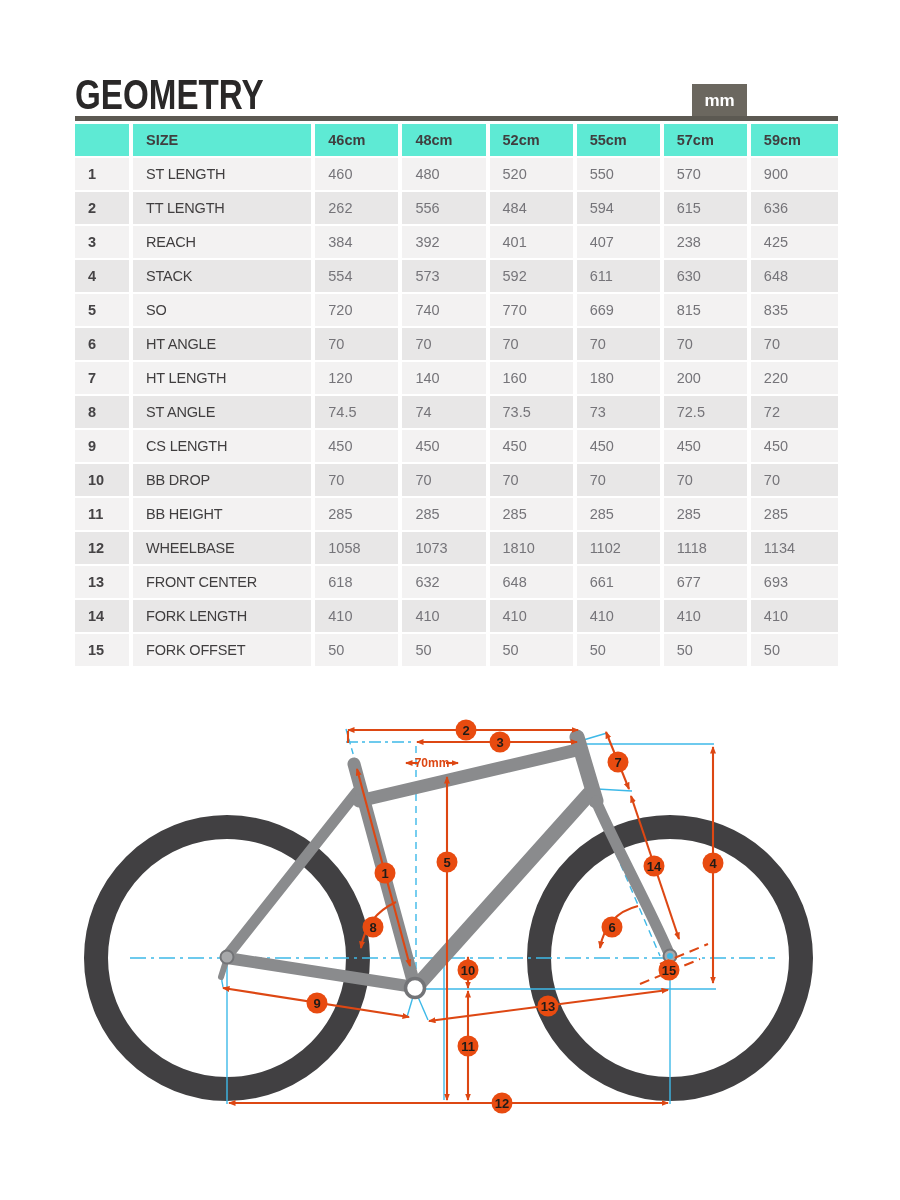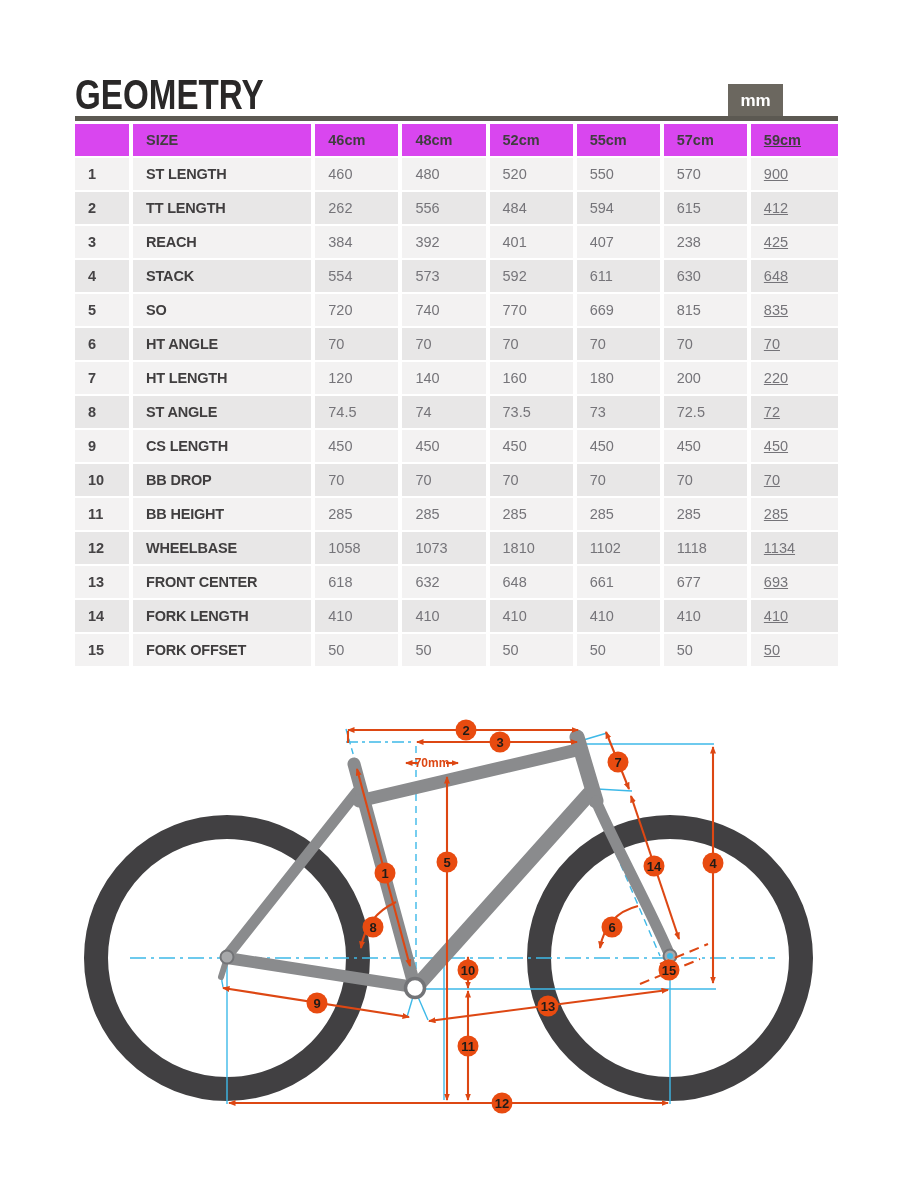--- a/index.html
+++ b/index.html
@@ -8,40 +8,40 @@
     font-family:"Liberation Sans",sans-serif;overflow:hidden;
   }
   .page-title{
     position:absolute;left:75px;top:74px;margin:0;
     font-size:42px;font-weight:700;color:#2a2828;line-height:1;
     transform:scaleX(0.79);transform-origin:left top;letter-spacing:0;
   }
   .mm-badge{
     position:absolute;left:692px;top:84px;width:55px;height:33px;
     background:#6b675f;color:#ffffff;font-size:17px;font-weight:700;
-    display:flex;align-items:center;justify-content:center;margin-left:36px;
+    display:flex;align-items:center;justify-content:center;
   }
   .title-rule{
     position:absolute;left:75px;top:116px;width:763px;height:5px;background:#5c5952;
   }
   table.geo{
     position:absolute;left:75px;top:122px;width:763px;
     border-collapse:separate;border-spacing:0 2px;table-layout:fixed;
   }
   table.geo th,table.geo td{
     height:32px;box-sizing:border-box;vertical-align:middle;
     font-size:14.5px;padding:0 0 0 13px;text-align:left;
     border-right:4px solid #ffffff;white-space:nowrap;
   }
-  table.geo th:last-child,table.geo td:last-child{border-right:none;text-decoration:underline;}
-  table.geo thead th{background:#d946ef;font-weight:700;color:#403e3f;}
+  table.geo th:last-child,table.geo td:last-child{border-right:none;}
+  table.geo thead th{background:#5eead4;font-weight:700;color:#403e3f;}
   table.geo tbody tr:nth-child(odd) td{background:#f3f2f2;}
   table.geo tbody tr:nth-child(even) td{background:#e8e7e7;}
   td.c-num,th.c-num{text-align:center;padding:0;font-weight:700;color:#454345;}
-  td.c-label{font-weight:700;color:#403e3f;letter-spacing:-0.2px;}
+  td.c-label{font-weight:400;color:#403e3f;letter-spacing:-0.2px;}
   td.c-val{font-weight:400;color:#757479;}
   svg.diagram{position:absolute;left:0;top:0;}
   
   .wheel{fill:none;stroke:#414042;stroke-width:24px;}
   .frame{stroke:#8a8b8d;fill:none;stroke-linecap:round;}
   .cyan{stroke:#3eb9e8;fill:none;stroke-width:1.4px;}
   .dim{stroke:#dd4713;fill:none;stroke-width:2.1px;}
   .dimtxt{fill:#dd4713;font-size:12px;font-weight:700;font-family:"Liberation Sans",sans-serif;}
   .callout-num{fill:#201c18;font-size:13px;font-weight:700;font-family:"Liberation Sans",sans-serif;text-anchor:middle;}
 </style>
@@ -87,21 +87,21 @@
         <td class="c-val">900</td>
       </tr>
       <tr>
         <td class="c-num">2</td>
         <td class="c-label">TT LENGTH</td>
         <td class="c-val">262</td>
         <td class="c-val">556</td>
         <td class="c-val">484</td>
         <td class="c-val">594</td>
         <td class="c-val">615</td>
-        <td class="c-val">412</td>
+        <td class="c-val">636</td>
       </tr>
       <tr>
         <td class="c-num">3</td>
         <td class="c-label">REACH</td>
         <td class="c-val">384</td>
         <td class="c-val">392</td>
         <td class="c-val">401</td>
         <td class="c-val">407</td>
         <td class="c-val">238</td>
         <td class="c-val">425</td>

